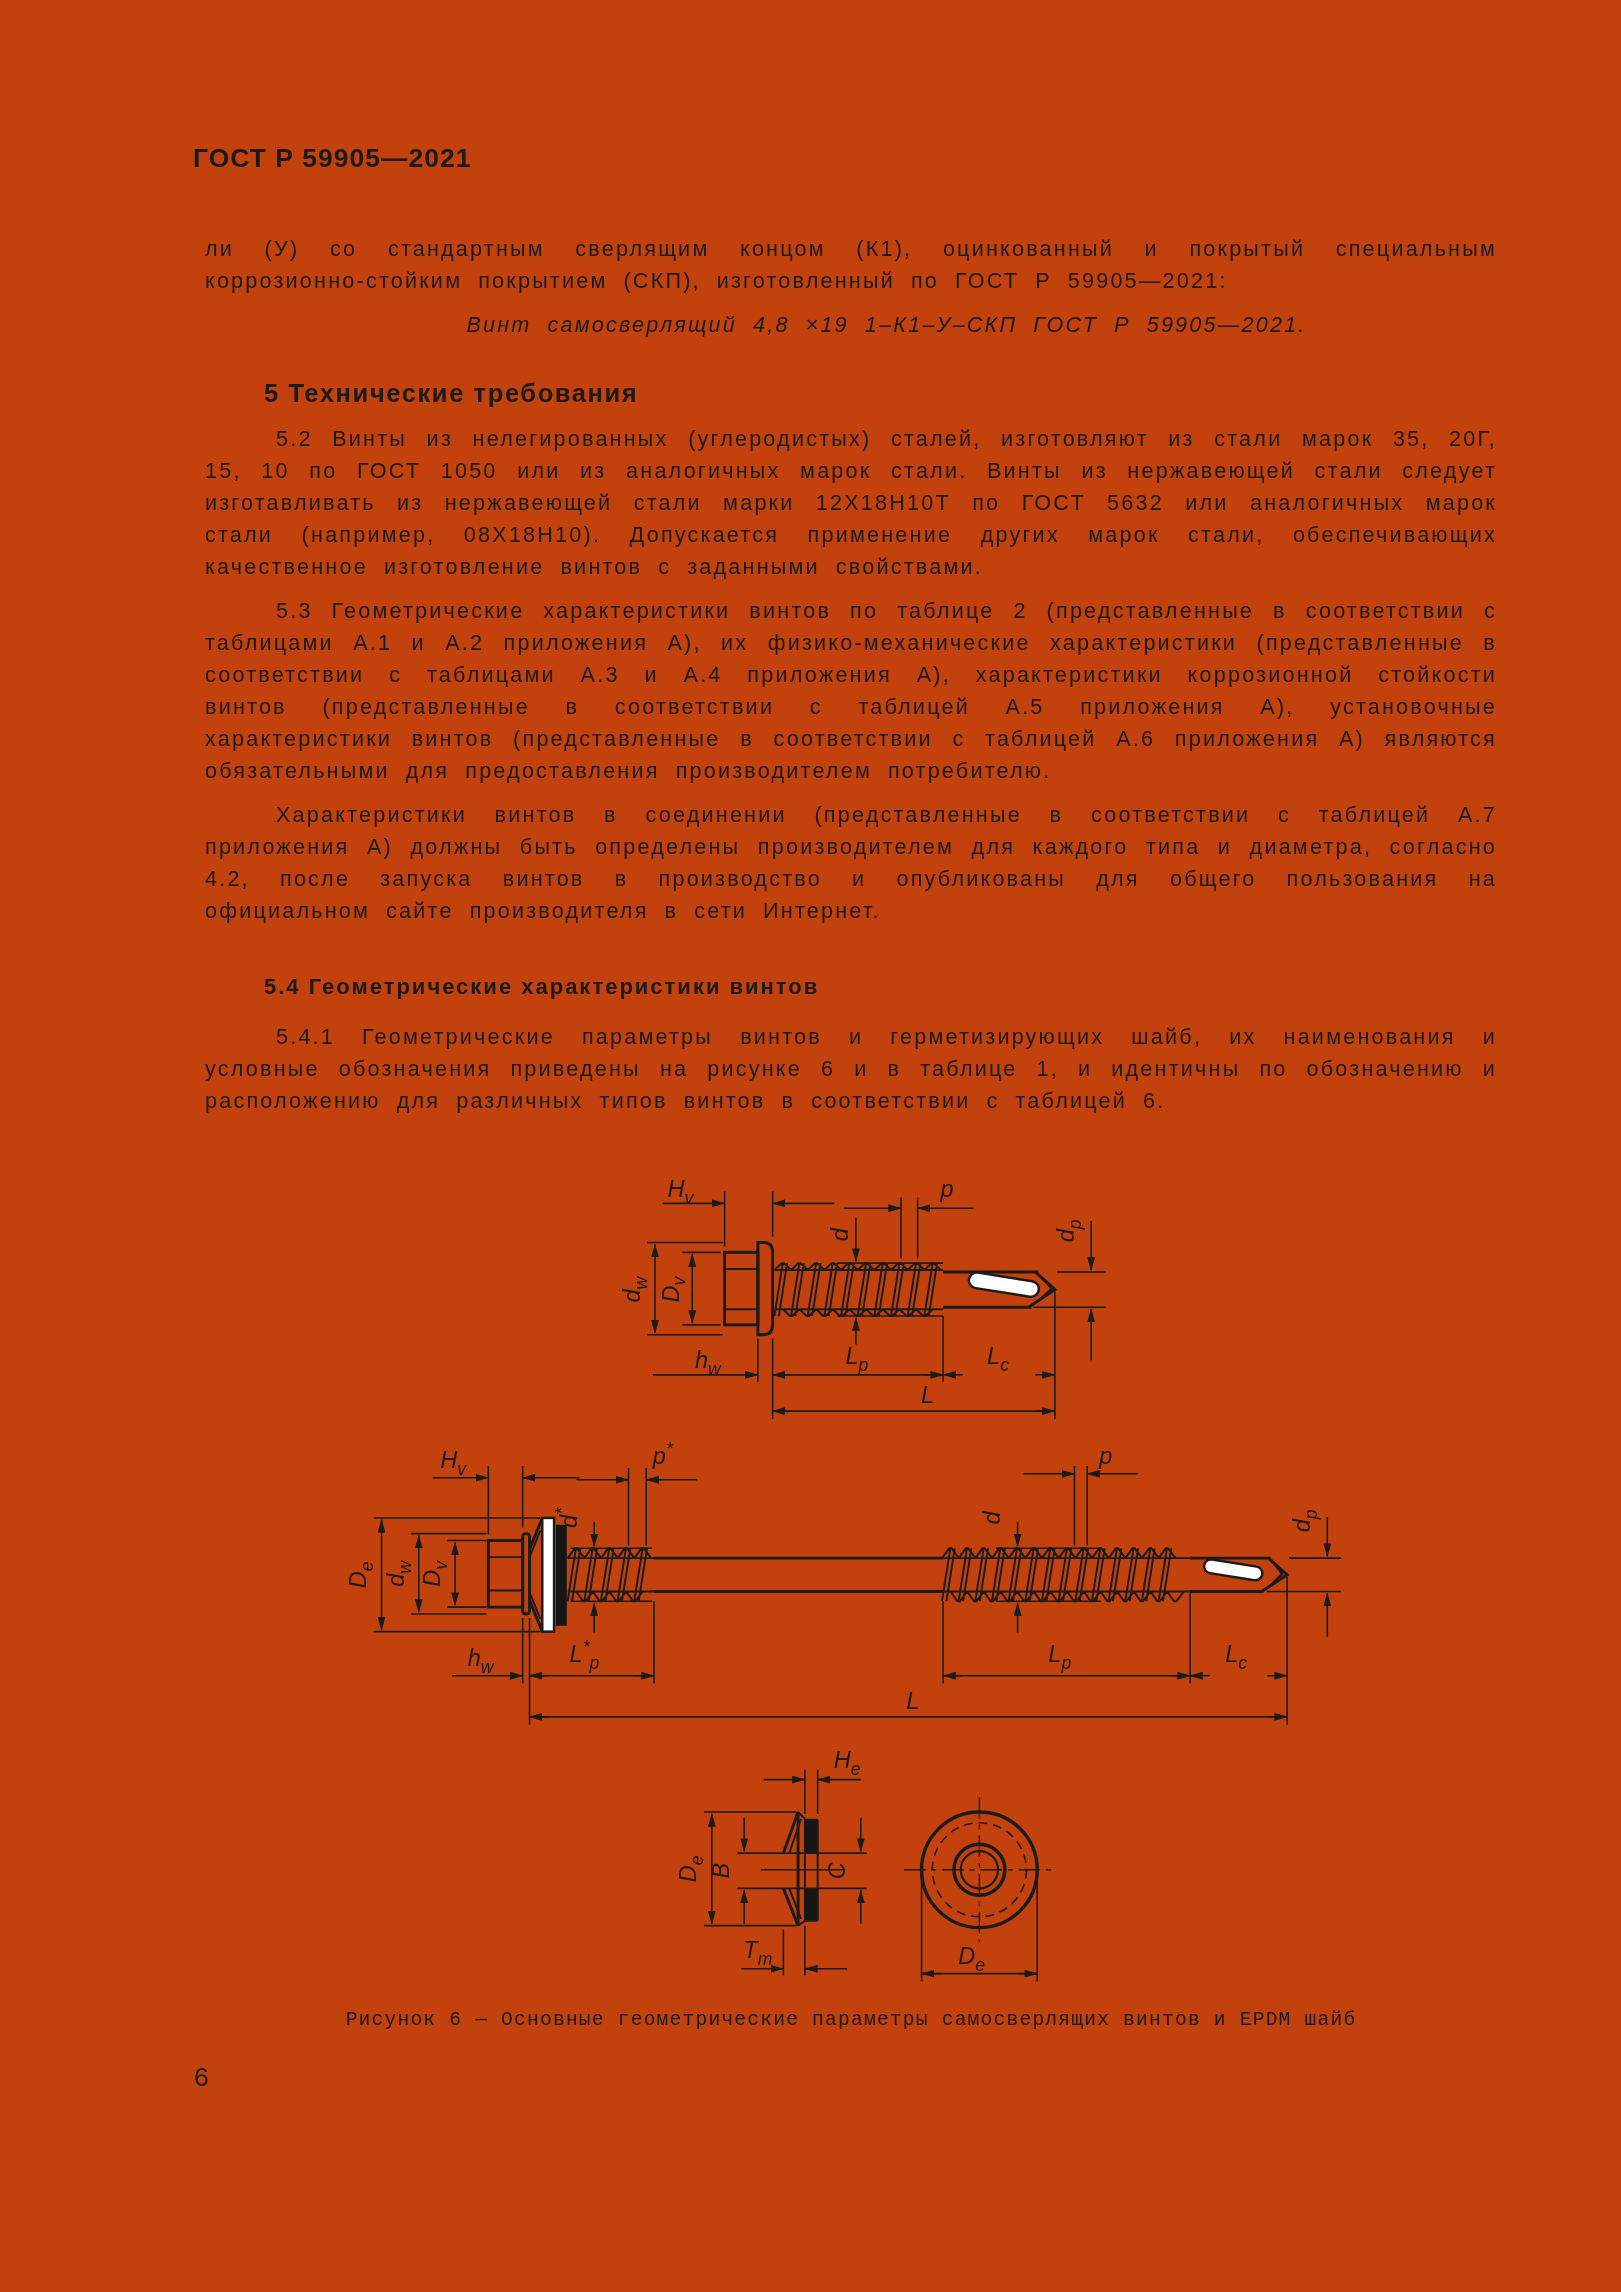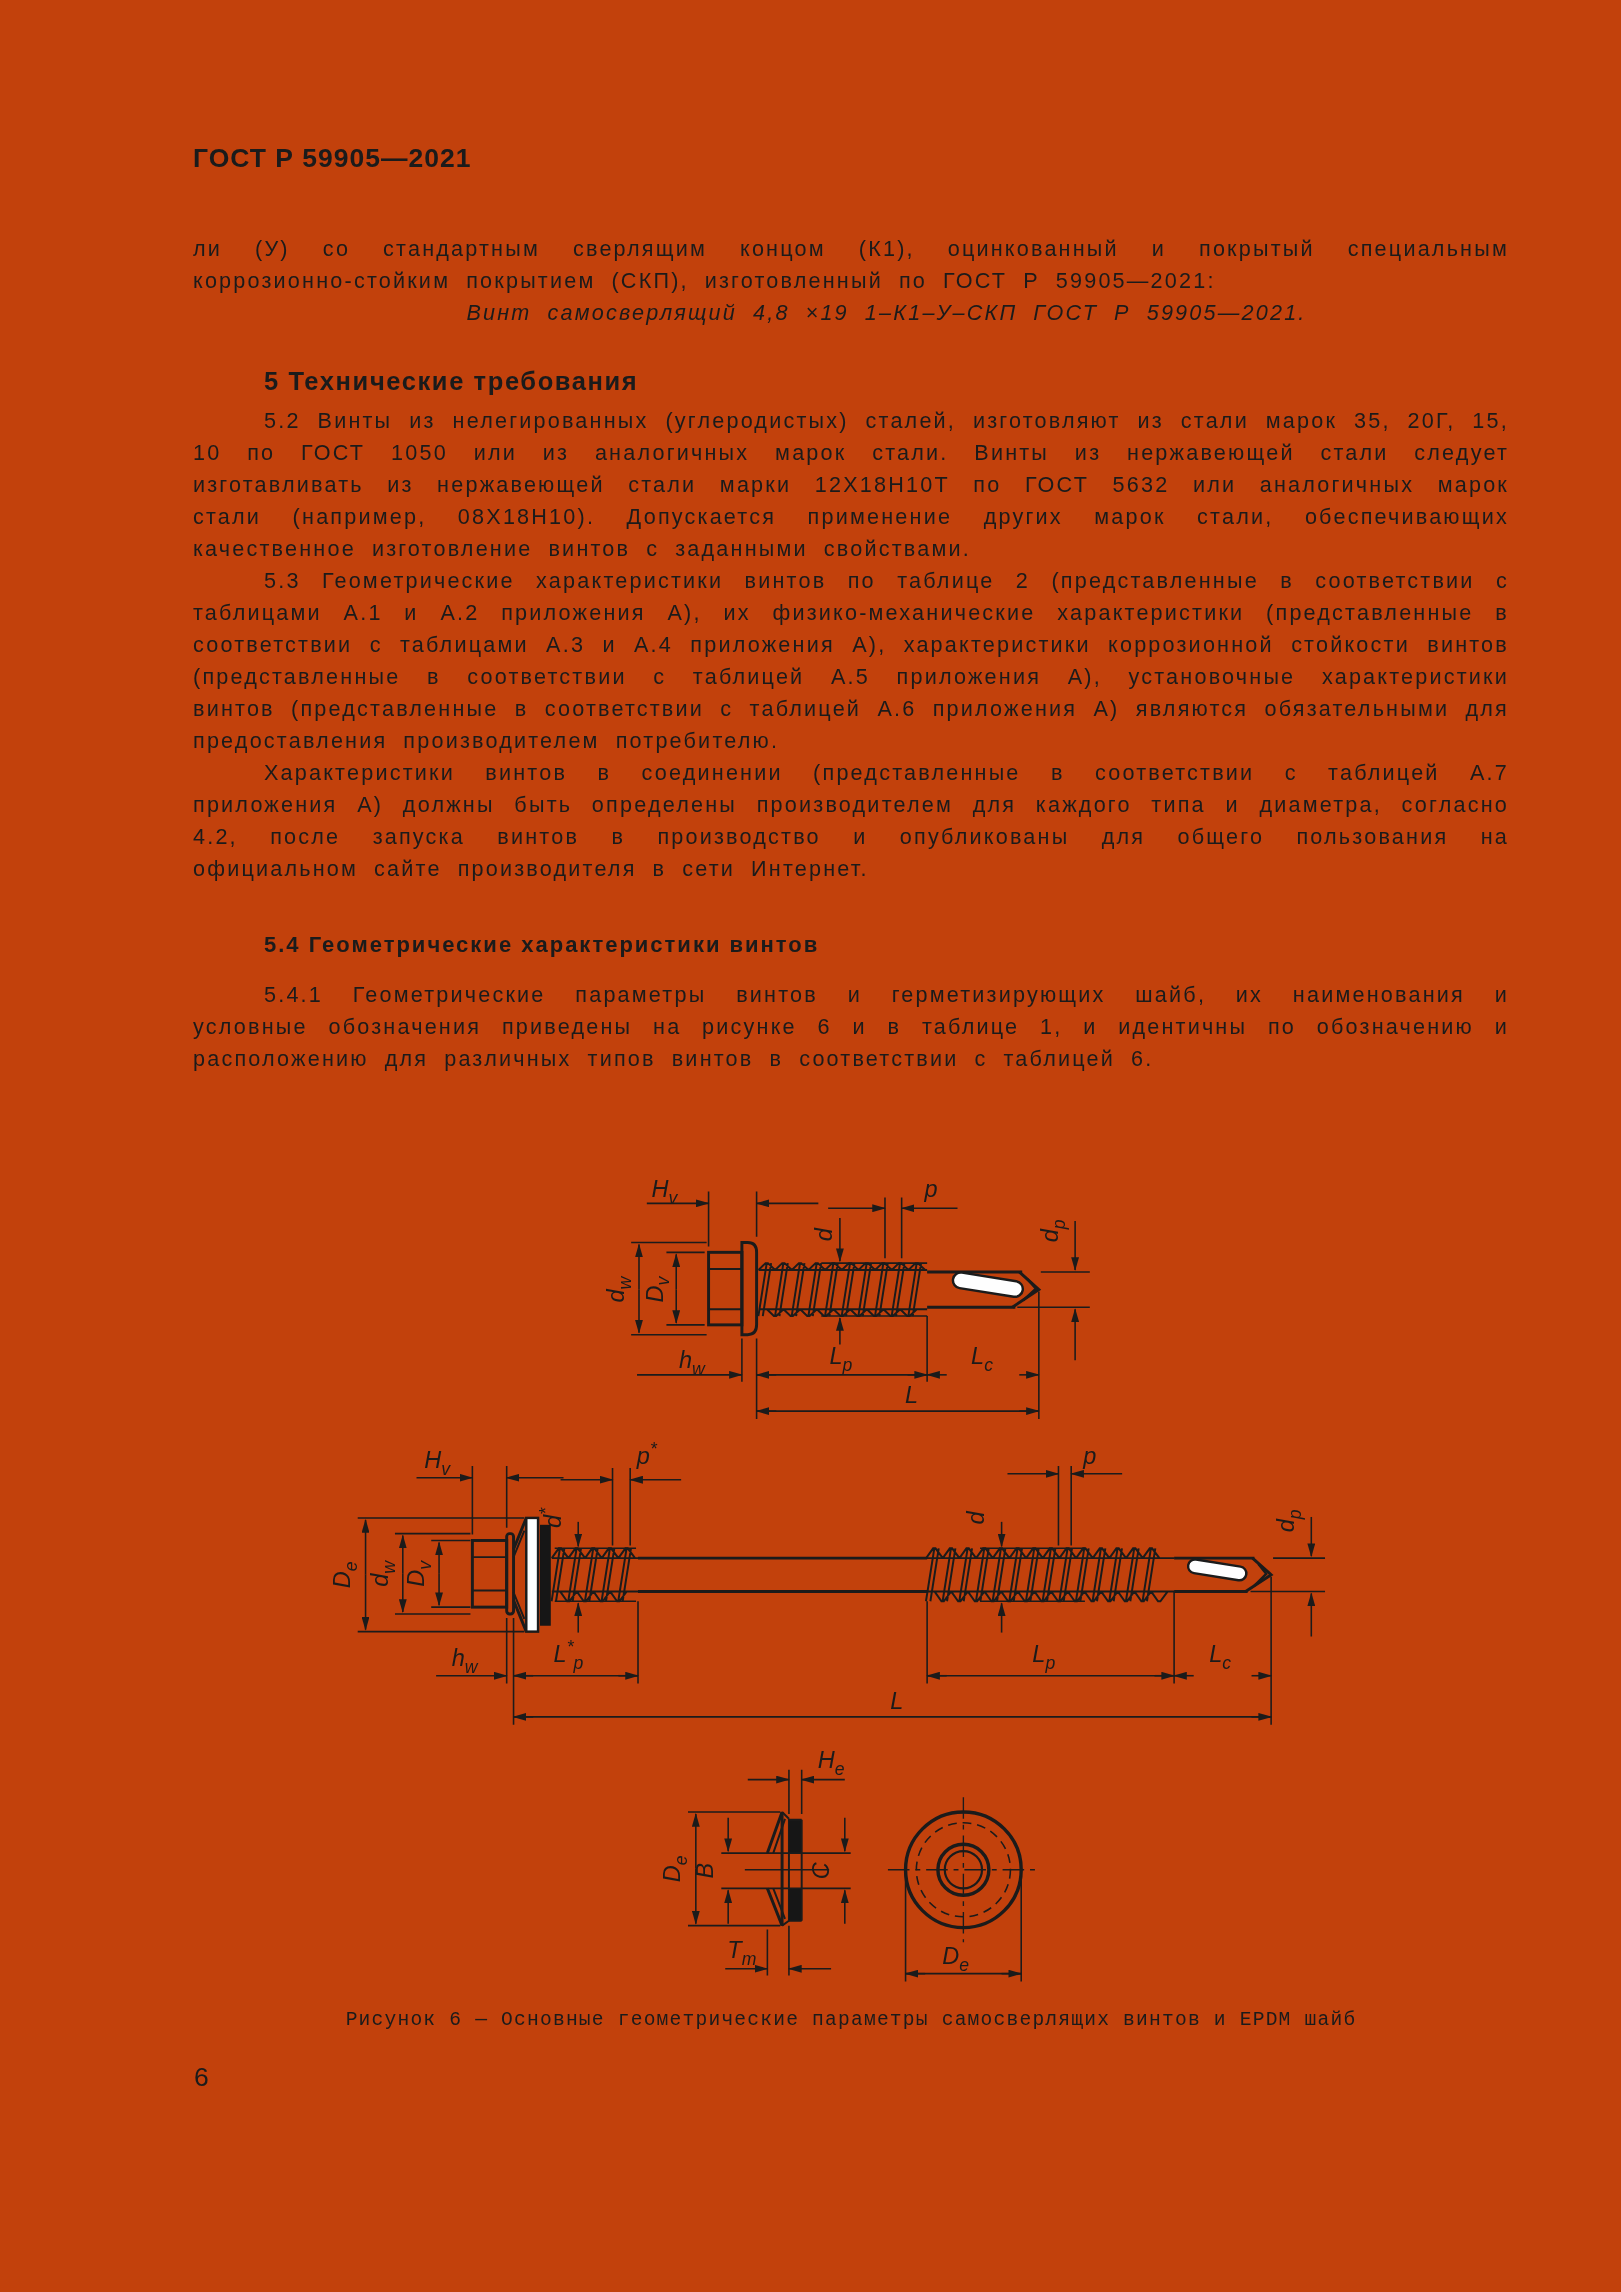--- a/index.html
+++ b/index.html
@@ -5,35 +5,35 @@
 <style>
   html,body{margin:0;padding:0;background:#888;}
   .page{
     position:relative;width:1621px;height:2293px;margin:0 auto;
     background:#c2410c;color:#1b1b1b;
     font-family:"Liberation Sans",sans-serif;overflow:hidden;
   }
   .content{position:absolute;left:193px;top:145px;width:1316px;}
   .doc-header{font-weight:bold;font-size:26.5px;line-height:27.4px;letter-spacing:1px;}
   .body-p{
-    margin:0;font-size:21.6px;line-height:32px;text-align:justify;
+    margin:12px;font-size:21.6px;line-height:32px;text-align:justify;
     letter-spacing:2.2px;word-spacing:7.8px;
   }
   .indent{text-indent:71px;}
   .p-first{margin-top:61px;}
   .p-italic{font-style:italic;text-align:center;}
   .h-sec{
     font-weight:bold;font-size:25.5px;line-height:35px;margin:35px 0 6px 0;
     text-indent:71px;letter-spacing:1.6px;
   }
   .h-sub{
     font-weight:bold;font-size:22px;line-height:33px;margin:43px 0 17.6px 0;
     text-indent:71px;letter-spacing:2px;
   }
-  .figure-wrap{position:absolute;left:0;top:1166px;width:1296px;height:845px;}
+  .figure-wrap{position:absolute;left:16px;top:1166px;width:1296px;height:845px;}
   .caption{
     position:absolute;left:193px;top:2009px;width:1316px;text-align:center;
     font-size:19.6px;letter-spacing:1.2px;font-family:Liberation Mono, monospace;
   }
   .pagenum{position:absolute;left:194px;top:2062px;font-size:26.5px;}
   svg text{
     font-family:"Liberation Sans",sans-serif;font-style:italic;font-size:24px;
     fill:#1b1b1b;
   }
 </style>

